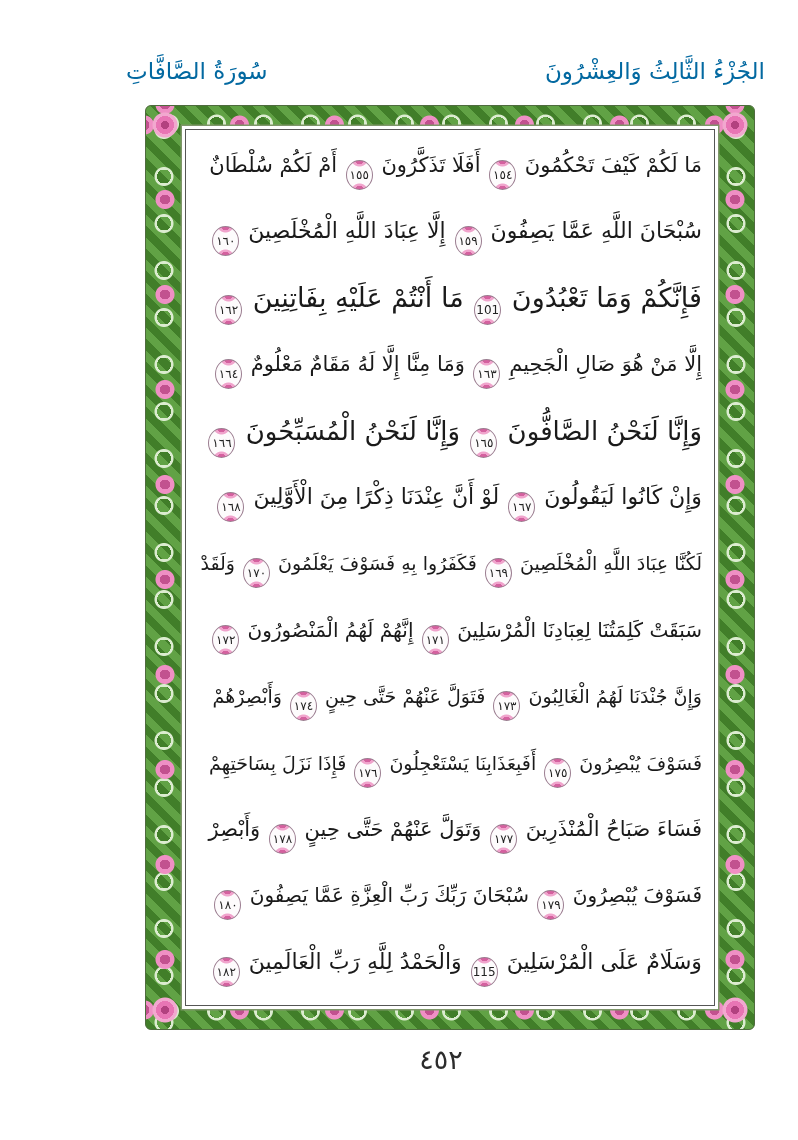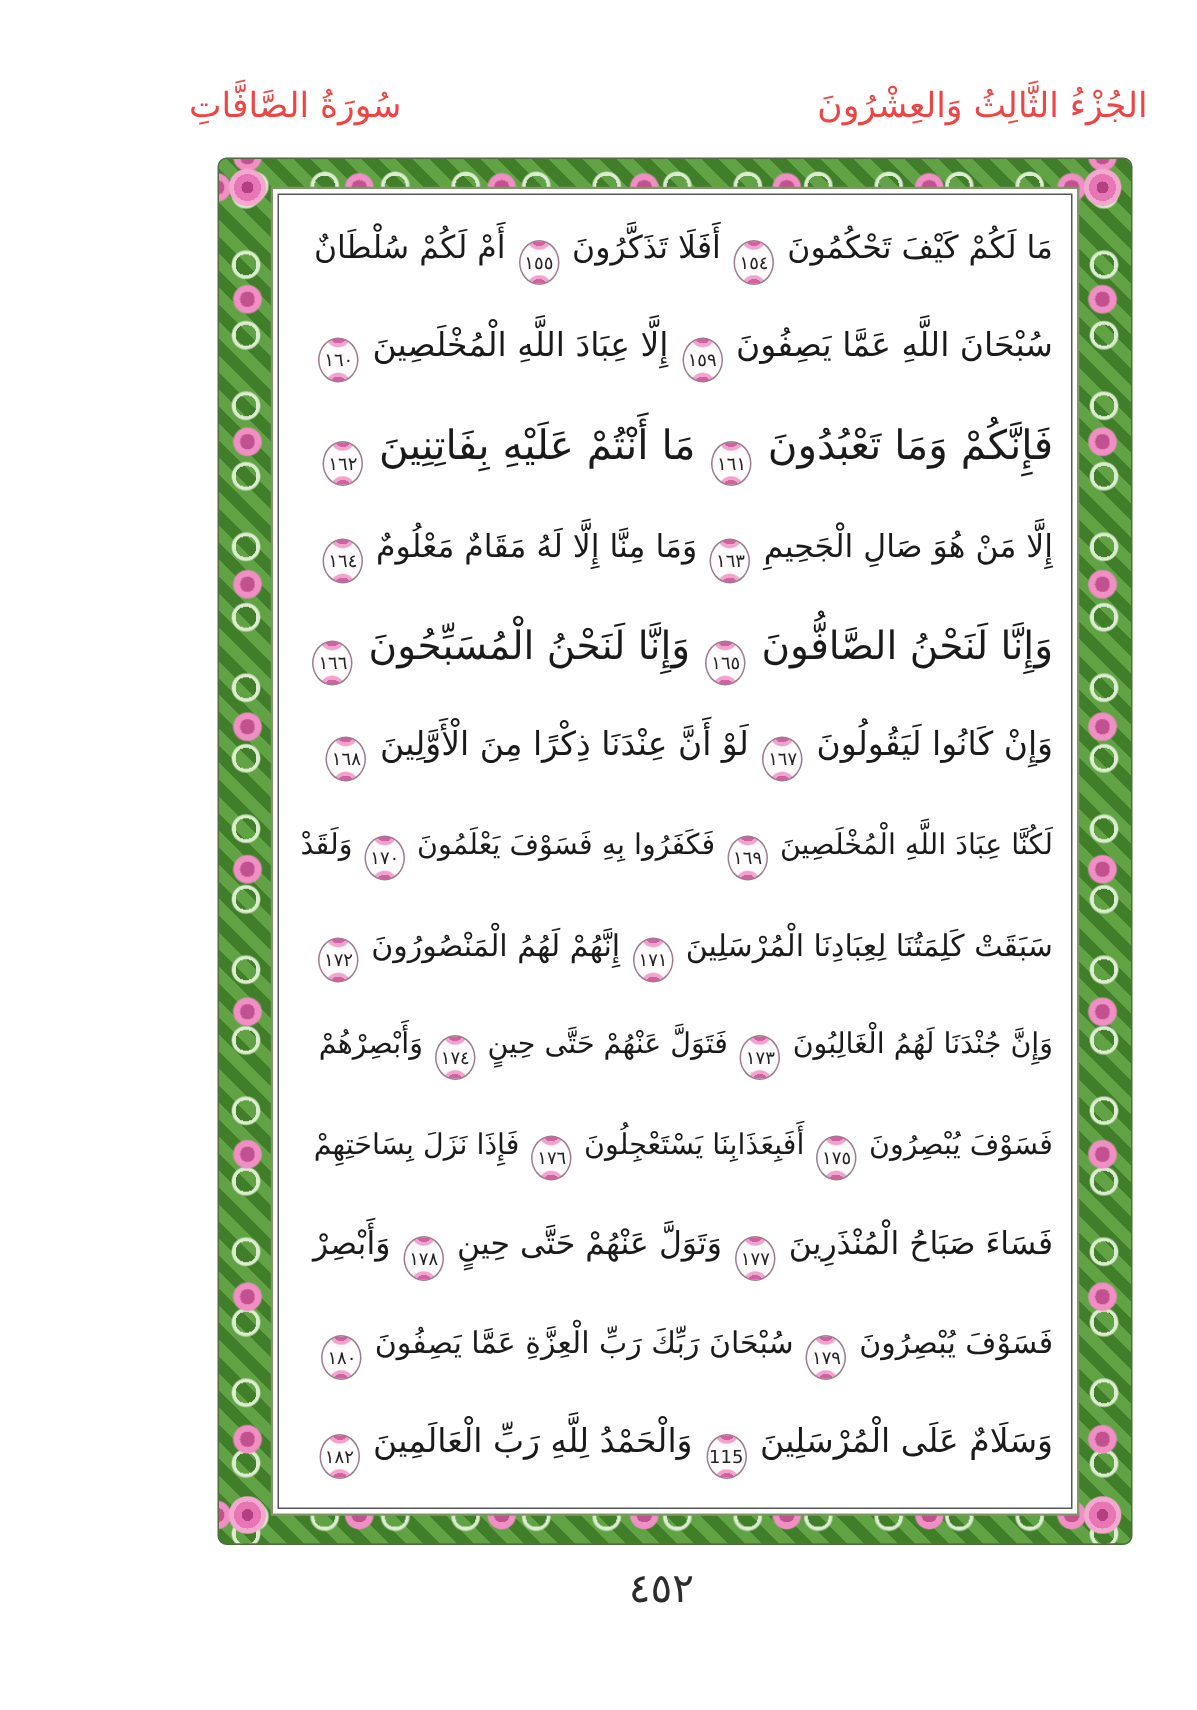--- a/index.html
+++ b/index.html
@@ -7,21 +7,21 @@
     width:798px;height:1140px;background:#ffffff;
     font-family:"DejaVu Sans", sans-serif;
     position:relative;overflow:hidden;
     color:#1a1a1a;
   }
   .page{position:absolute;inset:0;background:#fff;}
 
   
   .hdr-title{
     position:absolute;top:48px;
-    font-size:23px;line-height:46px;color:#ef4444;
+    font-size:23px;line-height:46px;color:#0369a1;
     white-space:nowrap;
   }
   .hdr-juz{right:33px;}
   .hdr-surah{left:126px;}
 
   
   .frame{
     position:absolute;left:145px;top:105px;width:610px;height:925px;
     box-sizing:border-box;padding:23px 39px;
     border:1px solid #4f6b3f;border-radius:6px;
@@ -106,21 +106,21 @@
 <div class="page">
 
   <div class="hdr-title hdr-surah">سُورَةُ الصَّافَّاتِ</div>
 
   <div class="hdr-title hdr-juz">الجُزْءُ الثَّالِثُ وَالعِشْرُونَ</div>
 
   <div class="frame">
     <div class="inner" dir="rtl">
         <div class="verse-line" style="font-size: 21px;"><span class="verse-text">مَا لَكُمْ كَيْفَ تَحْكُمُونَ</span> <span class="ayah-mark">١٥٤</span> <span class="verse-text">أَفَلَا تَذَكَّرُونَ</span> <span class="ayah-mark">١٥٥</span> <span class="verse-text">أَمْ لَكُمْ سُلْطَانٌ</span></div>
         <div class="verse-line" style="font-size: 22px;"><span class="verse-text">سُبْحَانَ اللَّهِ عَمَّا يَصِفُونَ</span> <span class="ayah-mark">١٥٩</span> <span class="verse-text">إِلَّا عِبَادَ اللَّهِ الْمُخْلَصِينَ</span> <span class="ayah-mark">١٦٠</span></div>
-        <div class="verse-line" style="font-size: 27px;"><span class="verse-text">فَإِنَّكُمْ وَمَا تَعْبُدُونَ</span> <span class="ayah-mark">١٦١</span> <span class="verse-text">مَا أَنْتُمْ عَلَيْهِ بِفَاتِنِينَ</span> <span class="ayah-mark">١٦٢</span></div>
+        <div class="verse-line" style="font-size: 27px;"><span class="verse-text">فَإِنَّكُمْ وَمَا تَعْبُدُونَ</span> <span class="ayah-mark">101</span> <span class="verse-text">مَا أَنْتُمْ عَلَيْهِ بِفَاتِنِينَ</span> <span class="ayah-mark">١٦٢</span></div>
         <div class="verse-line" style="font-size: 21px;"><span class="verse-text">إِلَّا مَنْ هُوَ صَالِ الْجَحِيمِ</span> <span class="ayah-mark">١٦٣</span> <span class="verse-text">وَمَا مِنَّا إِلَّا لَهُ مَقَامٌ مَعْلُومٌ</span> <span class="ayah-mark">١٦٤</span></div>
         <div class="verse-line" style="font-size: 26px;"><span class="verse-text">وَإِنَّا لَنَحْنُ الصَّافُّونَ</span> <span class="ayah-mark">١٦٥</span> <span class="verse-text">وَإِنَّا لَنَحْنُ الْمُسَبِّحُونَ</span> <span class="ayah-mark">١٦٦</span></div>
         <div class="verse-line" style="font-size: 22px;"><span class="verse-text">وَإِنْ كَانُوا لَيَقُولُونَ</span> <span class="ayah-mark">١٦٧</span> <span class="verse-text">لَوْ أَنَّ عِنْدَنَا ذِكْرًا مِنَ الْأَوَّلِينَ</span> <span class="ayah-mark">١٦٨</span></div>
         <div class="verse-line" style="font-size: 19px;"><span class="verse-text">لَكُنَّا عِبَادَ اللَّهِ الْمُخْلَصِينَ</span> <span class="ayah-mark">١٦٩</span> <span class="verse-text">فَكَفَرُوا بِهِ فَسَوْفَ يَعْلَمُونَ</span> <span class="ayah-mark">١٧٠</span> <span class="verse-text">وَلَقَدْ</span></div>
         <div class="verse-line" style="font-size: 20px;"><span class="verse-text">سَبَقَتْ كَلِمَتُنَا لِعِبَادِنَا الْمُرْسَلِينَ</span> <span class="ayah-mark">١٧١</span> <span class="verse-text">إِنَّهُمْ لَهُمُ الْمَنْصُورُونَ</span> <span class="ayah-mark">١٧٢</span></div>
         <div class="verse-line" style="font-size: 19px;"><span class="verse-text">وَإِنَّ جُنْدَنَا لَهُمُ الْغَالِبُونَ</span> <span class="ayah-mark">١٧٣</span> <span class="verse-text">فَتَوَلَّ عَنْهُمْ حَتَّى حِينٍ</span> <span class="ayah-mark">١٧٤</span> <span class="verse-text">وَأَبْصِرْهُمْ</span></div>
         <div class="verse-line" style="font-size: 19px;"><span class="verse-text">فَسَوْفَ يُبْصِرُونَ</span> <span class="ayah-mark">١٧٥</span> <span class="verse-text">أَفَبِعَذَابِنَا يَسْتَعْجِلُونَ</span> <span class="ayah-mark">١٧٦</span> <span class="verse-text">فَإِذَا نَزَلَ بِسَاحَتِهِمْ</span></div>
         <div class="verse-line" style="font-size: 21px;"><span class="verse-text">فَسَاءَ صَبَاحُ الْمُنْذَرِينَ</span> <span class="ayah-mark">١٧٧</span> <span class="verse-text">وَتَوَلَّ عَنْهُمْ حَتَّى حِينٍ</span> <span class="ayah-mark">١٧٨</span> <span class="verse-text">وَأَبْصِرْ</span></div>
         <div class="verse-line" style="font-size: 20px;"><span class="verse-text">فَسَوْفَ يُبْصِرُونَ</span> <span class="ayah-mark">١٧٩</span> <span class="verse-text">سُبْحَانَ رَبِّكَ رَبِّ الْعِزَّةِ عَمَّا يَصِفُونَ</span> <span class="ayah-mark">١٨٠</span></div>
         <div class="verse-line" style="font-size: 22px;"><span class="verse-text">وَسَلَامٌ عَلَى الْمُرْسَلِينَ</span> <span class="ayah-mark">115</span> <span class="verse-text">وَالْحَمْدُ لِلَّهِ رَبِّ الْعَالَمِينَ</span> <span class="ayah-mark">١٨٢</span></div>

